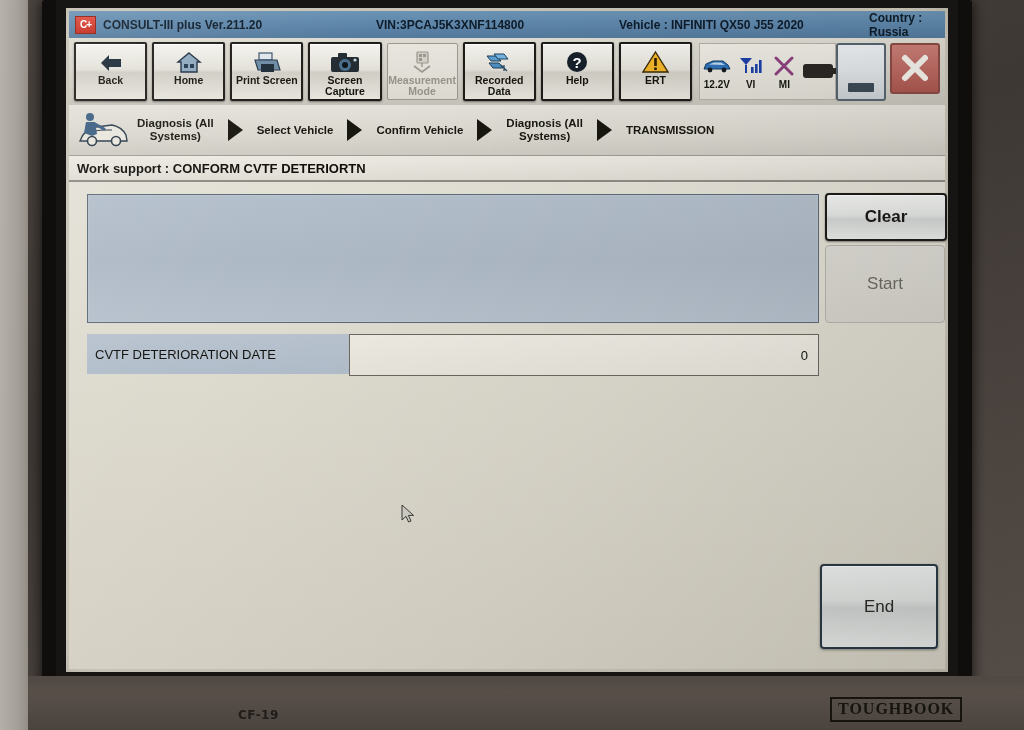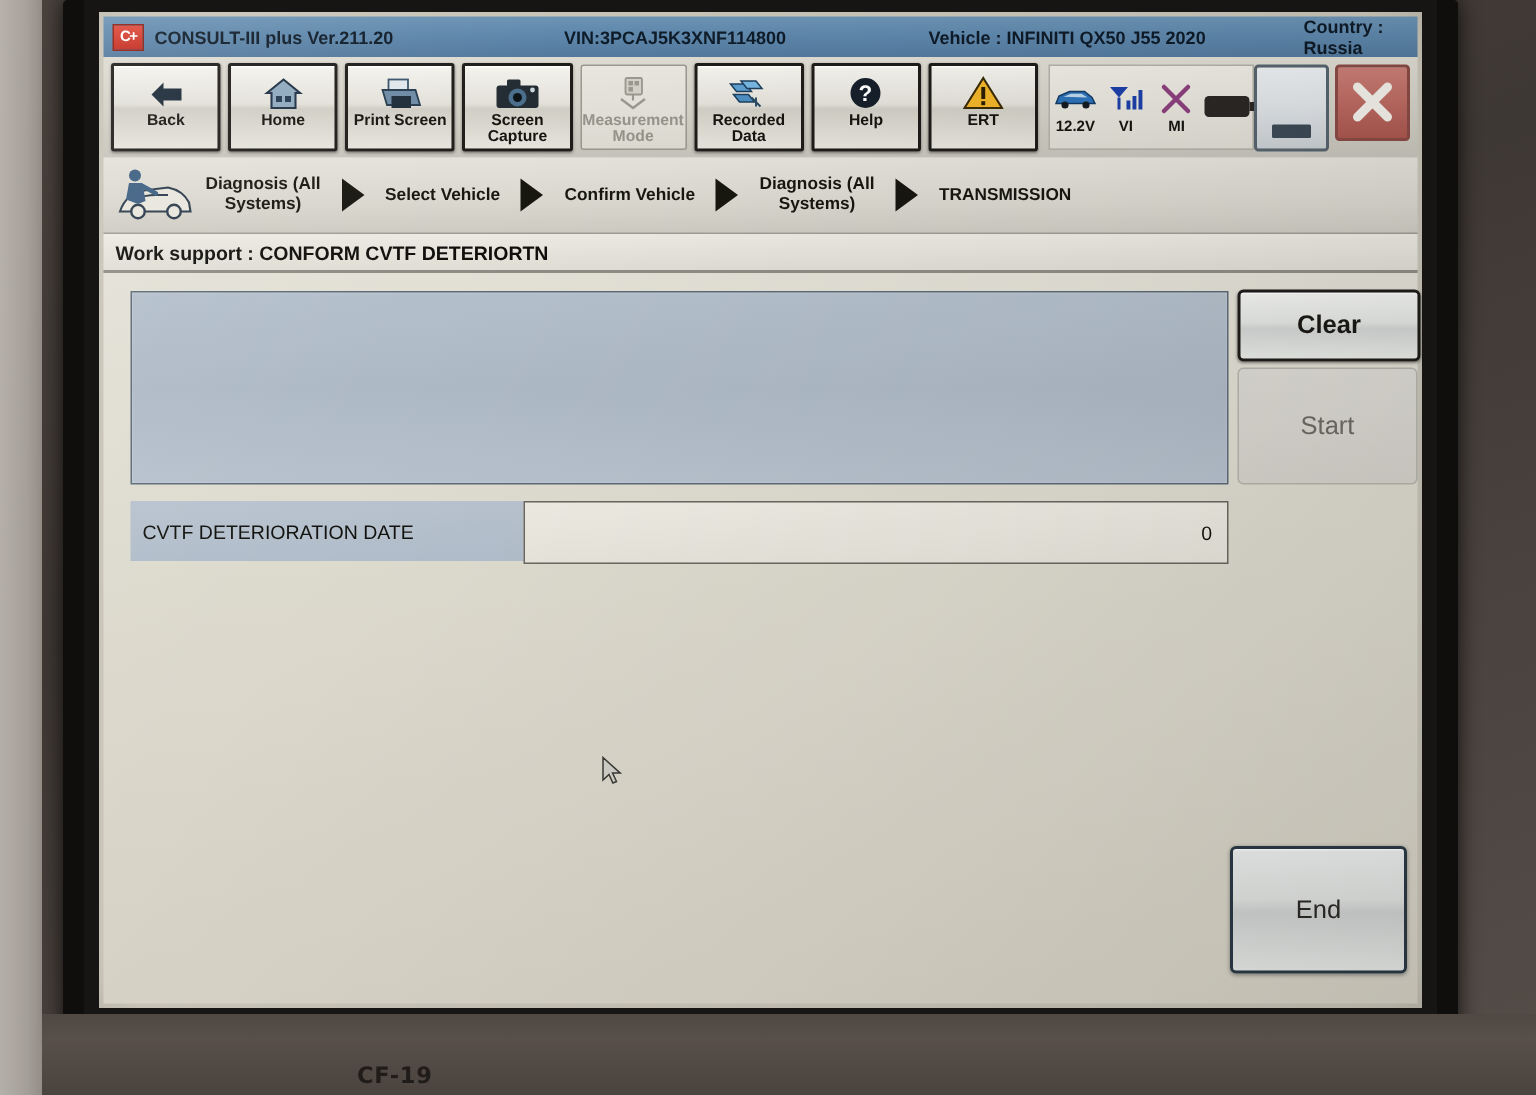--- a/index.html
+++ b/index.html
@@ -41,21 +41,21 @@
   .brand-panasonic{
     position:absolute;left:68px;top:700px;
     font-family:"DejaVu Sans",sans-serif;
     font-weight:bold;font-size:27px;color:#15120f;
     letter-spacing:-0.5px;
     text-shadow:0 1px 0 rgba(255,255,255,.07);
   }
   .brand-cf{
     position:absolute;left:238px;top:708px;
     font-family:"DejaVu Sans",sans-serif;
-    font-weight:bold;font-size:15px;color:#201c19;
+    font-weight:bold;font-size:12px;color:#201c19;
     letter-spacing:.5px;
   }
   .brand-toughbook{
     position:absolute;left:830px;top:697px;
     font-family:"Liberation Serif",serif;
     font-weight:bold;font-size:16px;color:#17140f;
     letter-spacing:1px;
     border:2px solid #17140f;
     padding:1px 6px 2px 6px;
   }
@@ -249,20 +249,21 @@
 </head>
 <body>
 
 <div id="photo">
   <div id="desk-left"></div>
   <div id="laptop-body"></div>
   <div id="bezel"></div>
   <div id="bezel-inner"></div>
   <div id="bottom-bar"></div>
   <div class="brand-cf">CF-19</div>
+  <div class="brand-toughbook">TOUGHBOOK</div>
 </div>
 
 <div id="screen">
 
   <div id="titlebar">
     <div class="app-logo">C+</div>
     <span id="tb-title">CONSULT-III plus  Ver.211.20</span>
     <span id="tb-vin">VIN:3PCAJ5K3XNF114800</span>
     <span id="tb-vehicle">Vehicle : INFINITI QX50 J55 2020</span>
     <span id="tb-country">Country : Russia</span>

